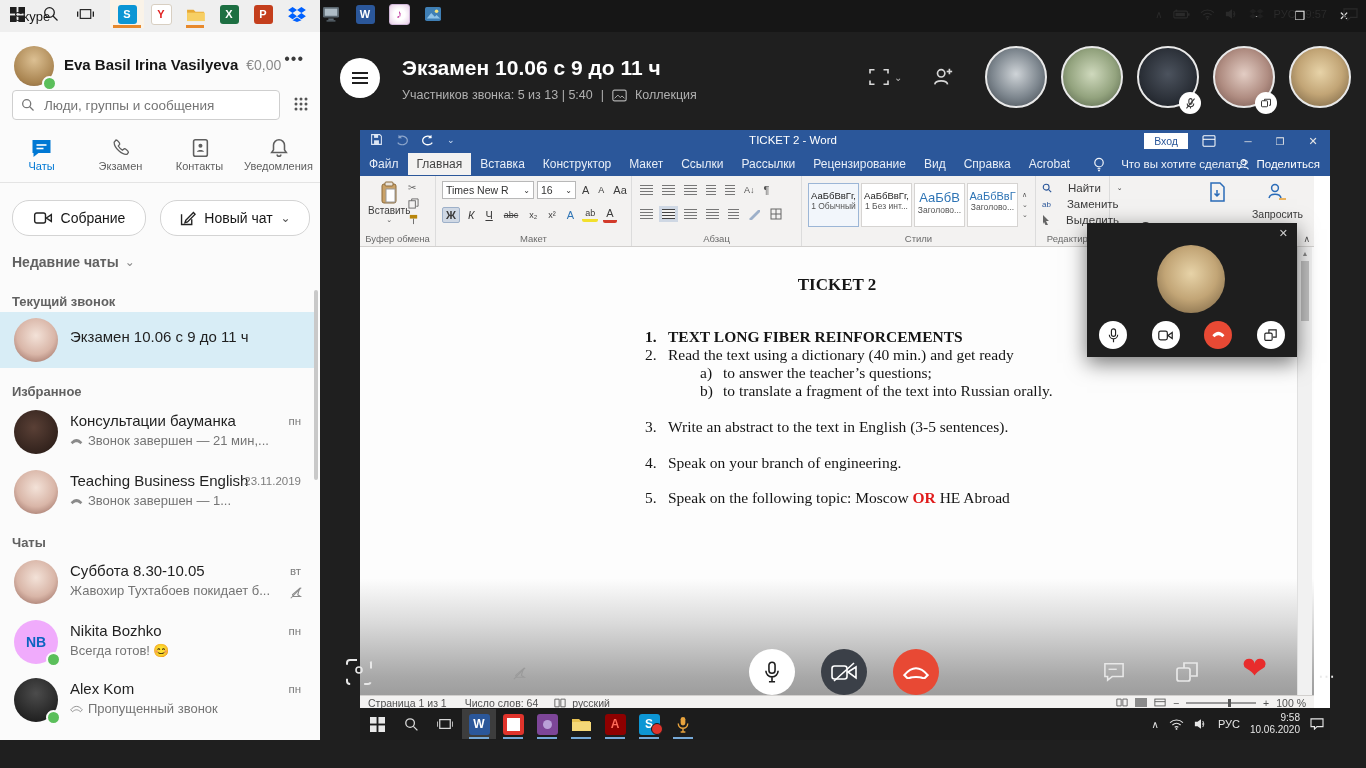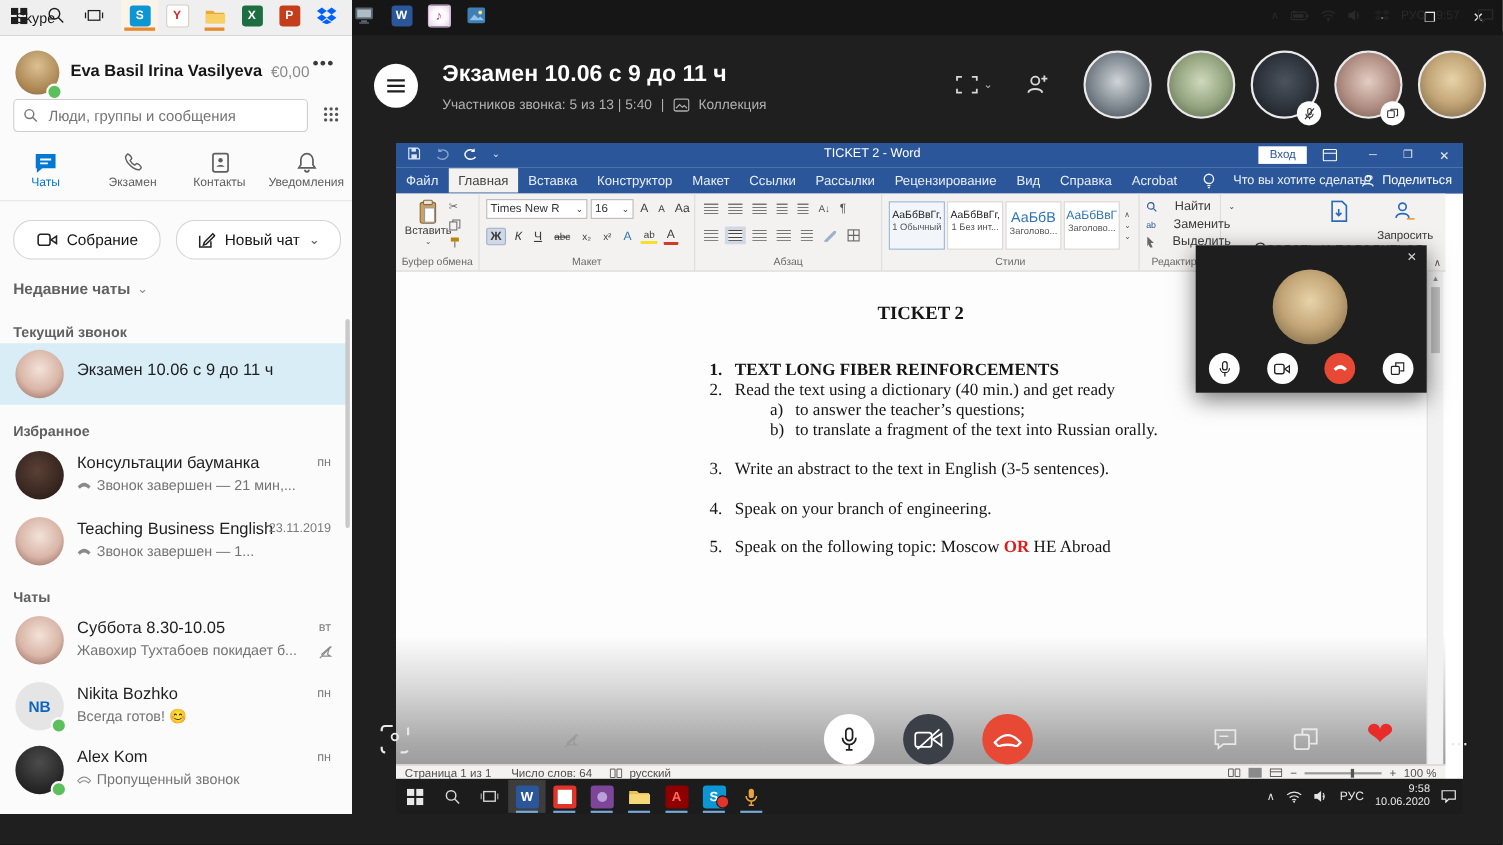--- a/index.html
+++ b/index.html
@@ -224,21 +224,21 @@
       <div class="av" style="background:radial-gradient(circle at 50% 40%,#f3e2d8 0%,#d9b6a8 55%,#8e5f54 100%)"></div>
       <div class="ct">Суббота 8.30-10.05</div>
       <div class="cs">Жавохир Тухтабоев покидает б...</div>
       <div class="tm">вт</div>
       <svg class="abs" style="right:14px;top:32px" width="14" height="14" viewBox="0 0 16 16">
           <path d="M4 10l8-7-2 7 3 2H5z" fill="none" stroke="#8a8a8a" stroke-width="1.2"></path>
           <line x1="2" y1="14" x2="14" y2="2" stroke="#8a8a8a" stroke-width="1.2"></line>
         </svg>
     </div>
     <div class="abs chat-item" style="top:582px">
-      <div class="av" style="background:#e5e5e5;display:flex;align-items:center;justify-content:center;font-weight:bold;font-size:14px;color:#0c64c0">NB</div>
+      <div class="av" style="background:#f0abfc;display:flex;align-items:center;justify-content:center;font-weight:bold;font-size:14px;color:#0c64c0">NB</div>
       <div class="dot"></div>
       <div class="ct">Nikita Bozhko</div>
       <div class="cs">Всегда готов! 😊</div>
       <div class="tm">пн</div>
     </div>
     <div class="abs chat-item" style="top:640px">
       <div class="av" style="background:radial-gradient(circle at 50% 35%,#4c4c4c 0%,#2a2a2a 60%,#141414 100%)"></div>
       <div class="dot"></div>
       <div class="ct">Alex Kom</div>
       <div class="cs">

